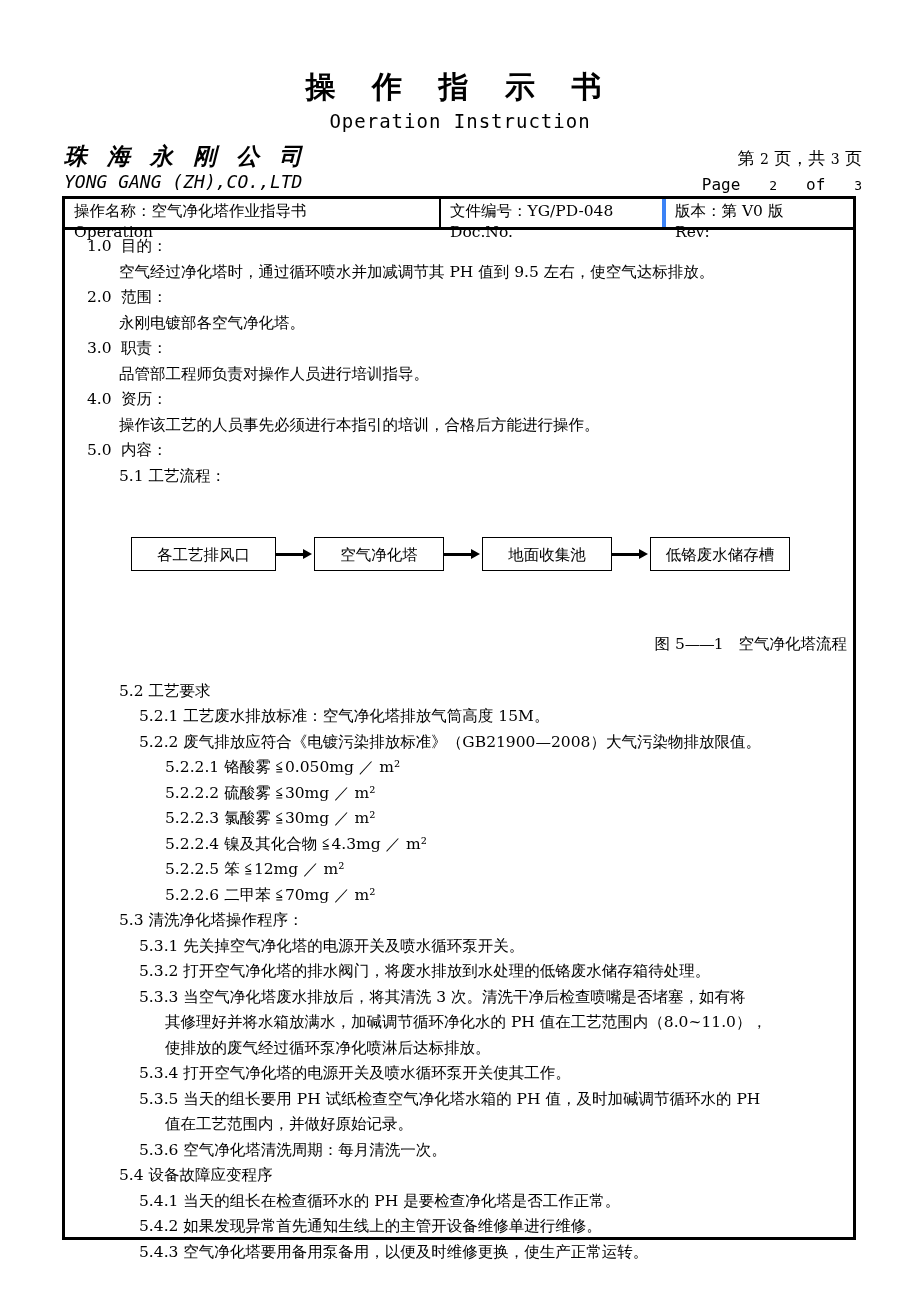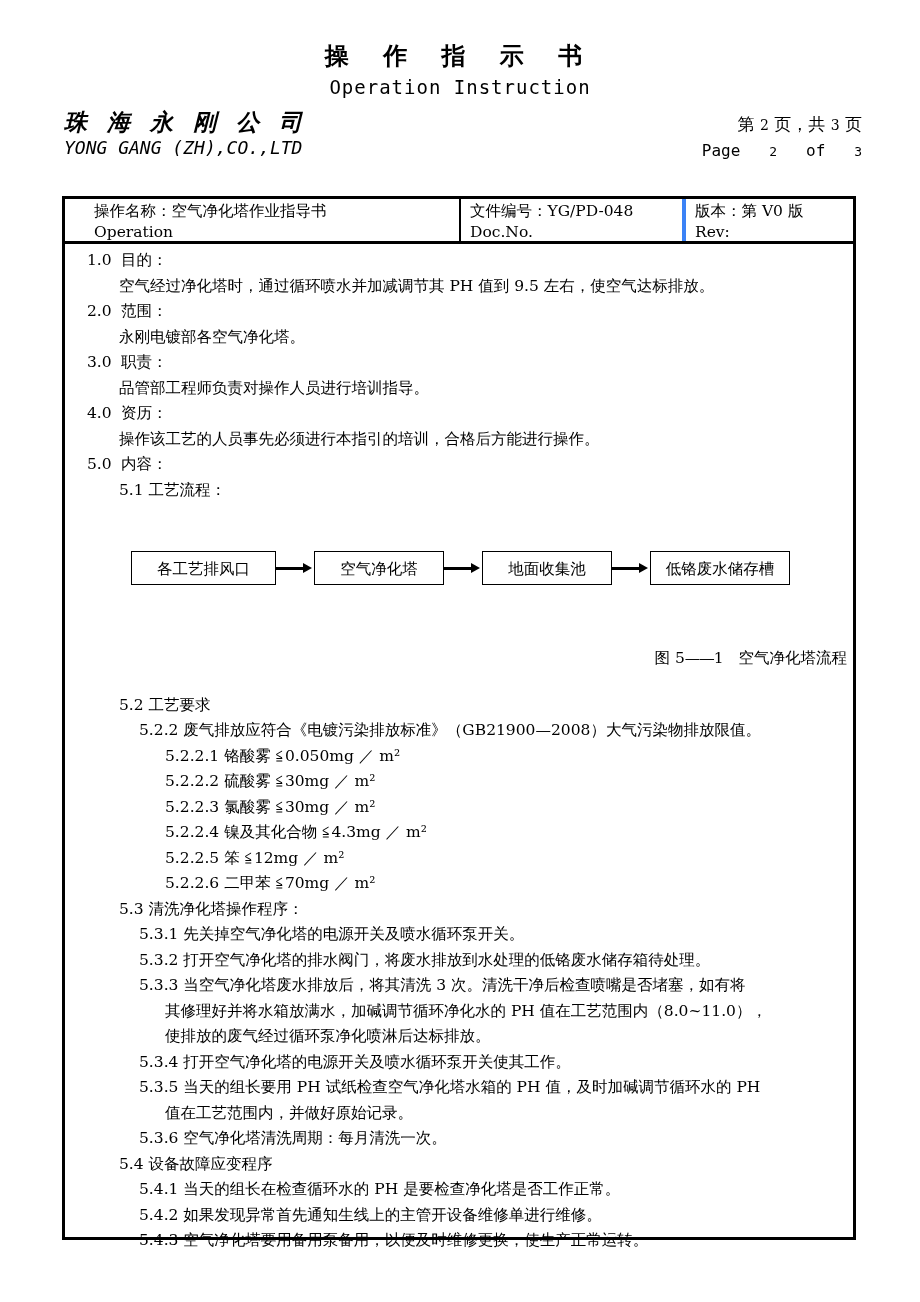--- a/index.html
+++ b/index.html
@@ -20,24 +20,24 @@
     position: absolute;
     left: 0; top: 0;
     width: 920px;
     height: 1302px;
   }
 
   
   .doc-title {
     text-align: center;
     font-family: "DejaVu Sans", "Liberation Sans", sans-serif;
-    font-size: 24px;
+    font-size: 30px;
     font-weight: bold;
     letter-spacing: 13px;
-    padding-top: 44px;
+    padding-top: 72px;
     line-height: 1.0;
   }
   .doc-subtitle {
     text-align: center;
     font-family: "DejaVu Sans Mono", "Liberation Mono", monospace;
     font-size: 19px;
     font-weight: normal;
     letter-spacing: 1px;
     margin-top: 10px;
     line-height: 1.0;
@@ -98,23 +98,22 @@
     width: 794px;
     height: 1044px;
     border: 3px solid #000;
     box-sizing: border-box;
   }
 
   
   .info-table {
     display: flex;
     border-bottom: 3px solid #000;
-    height: 45px;
+    height: 31px;
     box-sizing: border-box;
-    padding-left: 20px;
   }
   .info-cell {
     padding: 2px 0 0 9px;
     box-sizing: border-box;
     font-size: 15.5px;
     line-height: 1.35;
   }
   .info-cell.c1 { width: 376px; border-right: 2px solid #000; }
   .info-cell.c2 { width: 225px; border-right: 4px solid #3b82f6; }
   .info-cell.c3 { flex: 1; }
@@ -294,20 +293,21 @@
         </div>
       </div>
 
       <div class="fig-caption">
         <span>图 5</span><span class="dash">——</span><span>1</span>&nbsp;&nbsp;&nbsp;<span>空气净化塔流程</span>
       </div>
 
       <div class="gap-after-fig"></div>
 
       <div class="line ind1">5.2  工艺要求</div>
+      <div class="line ind2">5.2.1 工艺废水排放标准：空气净化塔排放气筒高度 15M。</div>
       <div class="line ind2">5.2.2 废气排放应符合《电镀污染排放标准》（GB21900—2008）大气污染物排放限值。</div>
       <div class="line ind3">5.2.2.1 铬酸雾 ≦0.050mg ／ m²</div>
       <div class="line ind3">5.2.2.2 硫酸雾 ≦30mg ／ m²</div>
       <div class="line ind3">5.2.2.3 氯酸雾 ≦30mg ／ m²</div>
       <div class="line ind3">5.2.2.4 镍及其化合物 ≦4.3mg ／ m²</div>
       <div class="line ind3">5.2.2.5 笨 ≦12mg ／ m²</div>
       <div class="line ind3">5.2.2.6 二甲苯 ≦70mg ／ m²</div>
 
       <div class="line ind1">5.3  清洗净化塔操作程序：</div>
       <div class="line ind2">5.3.1 先关掉空气净化塔的电源开关及喷水循环泵开关。</div>

